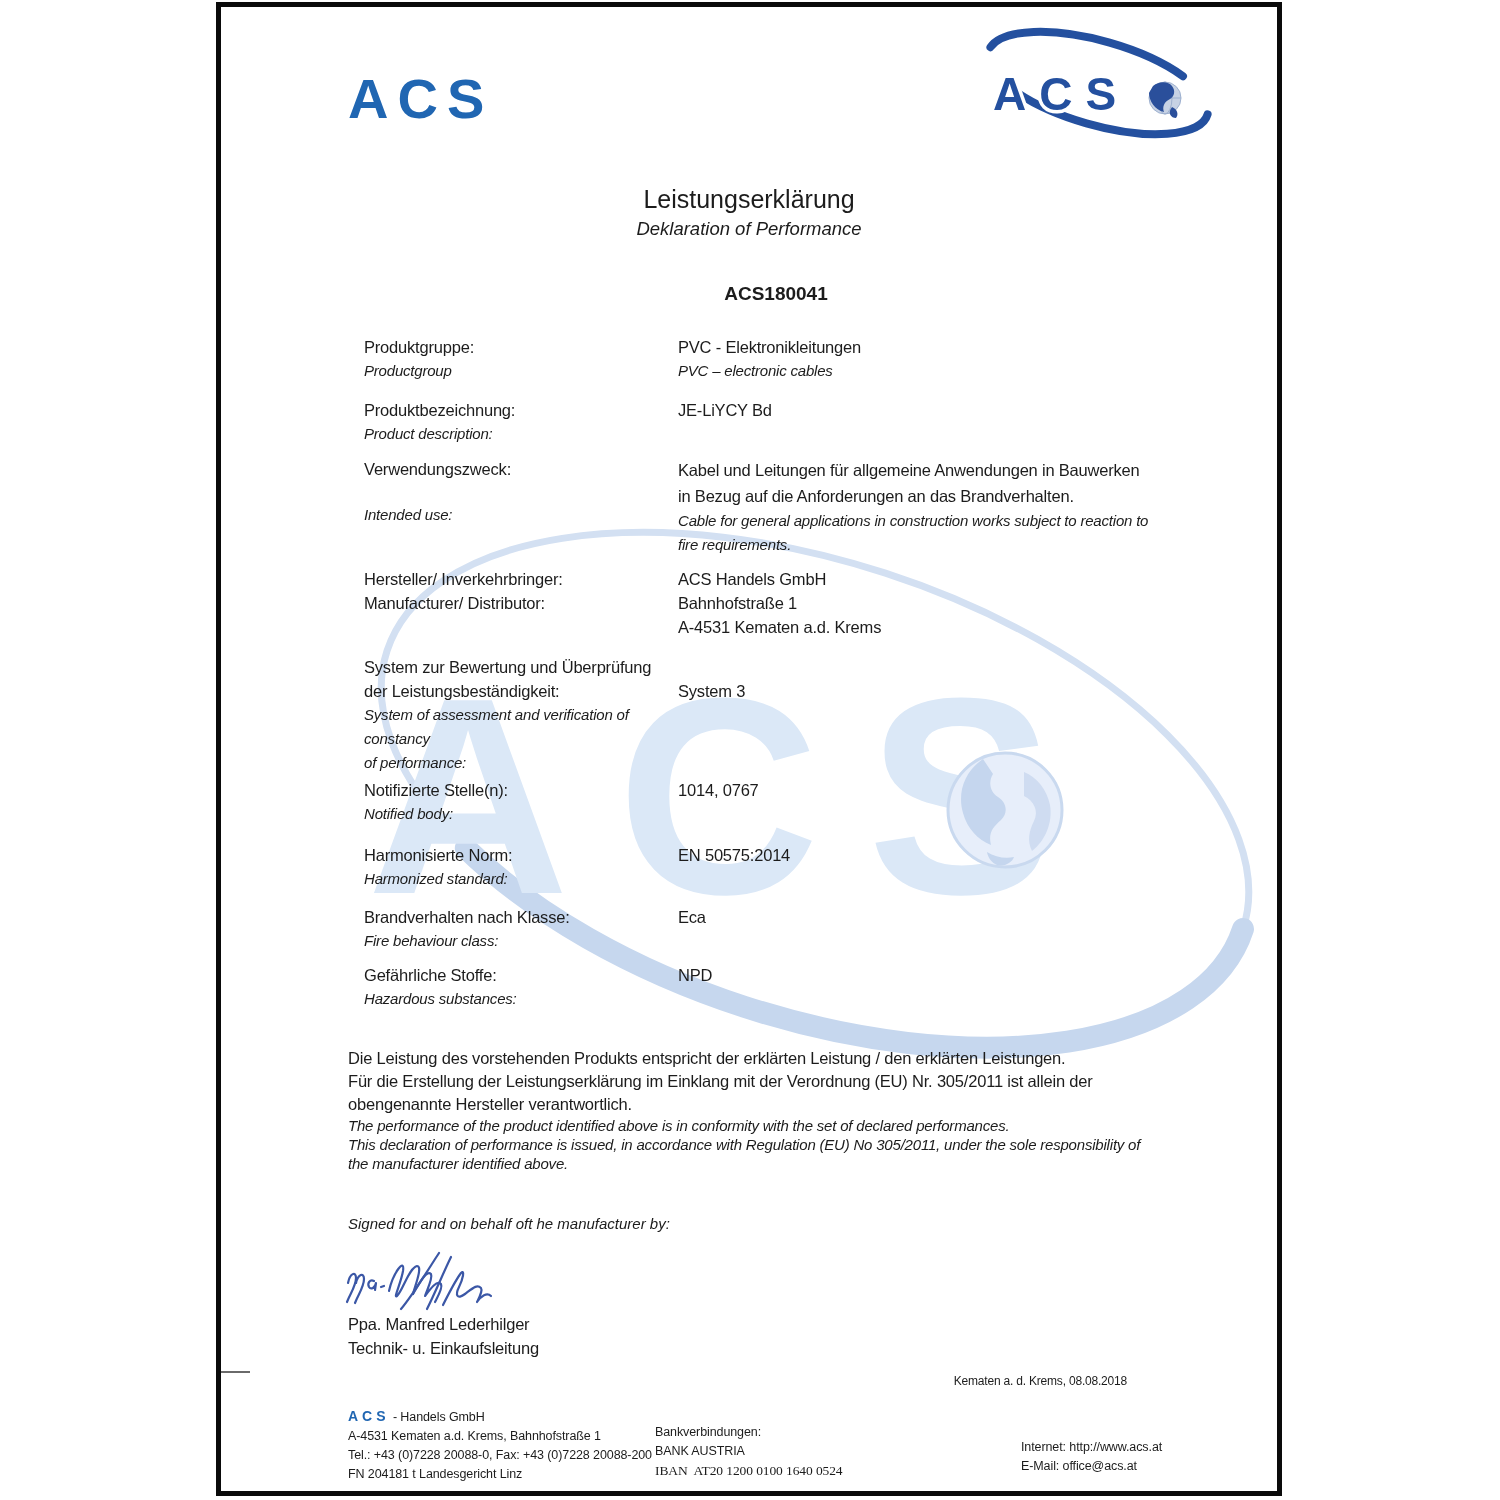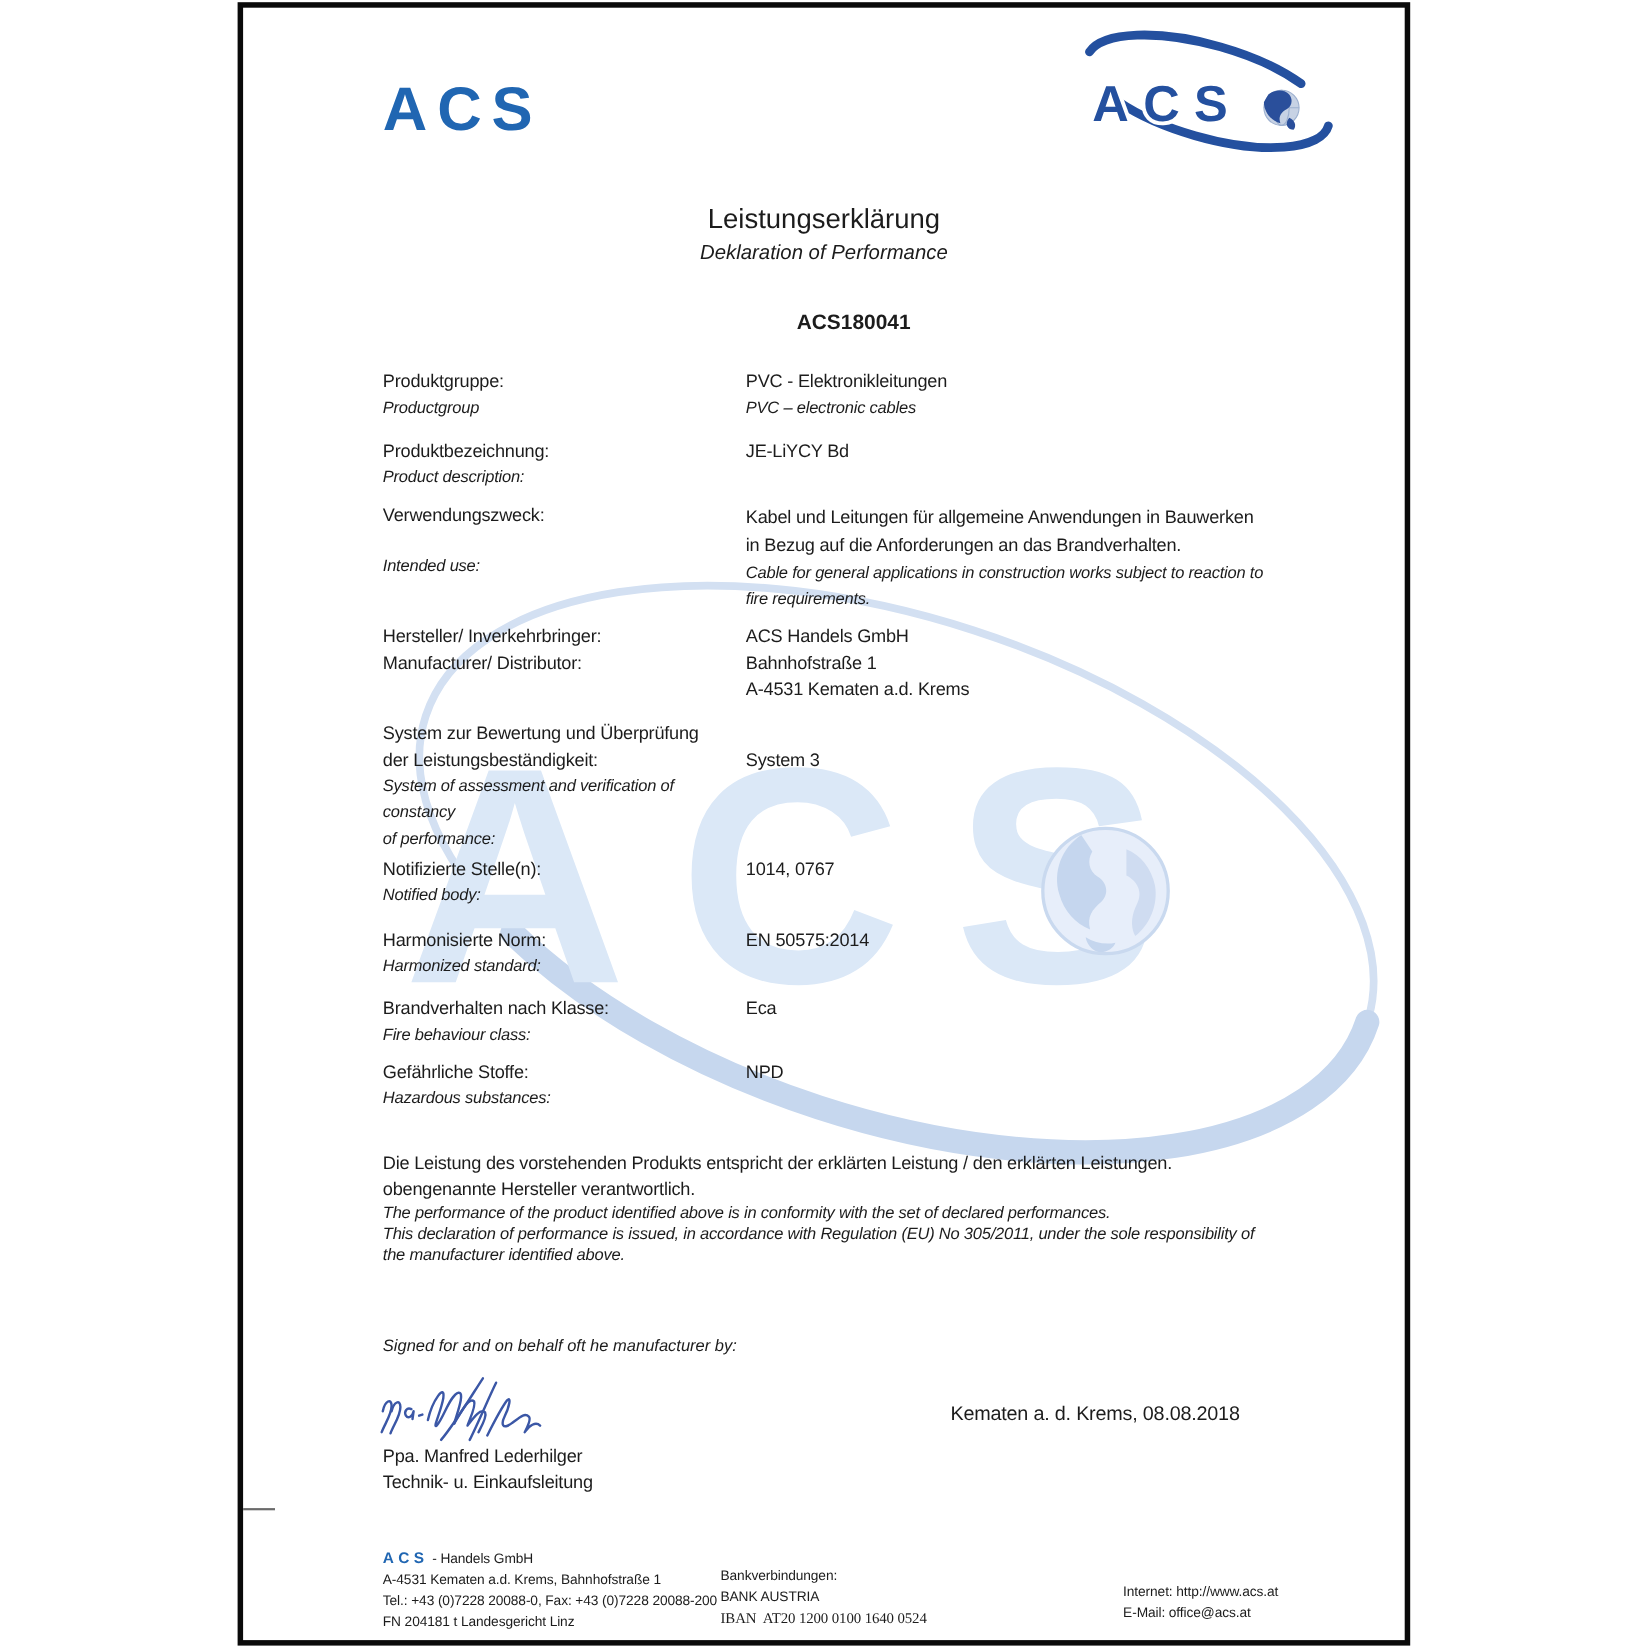--- a/index.html
+++ b/index.html
@@ -12,31 +12,31 @@
   .logo-acs{left:127px;top:64px;font-size:56px;font-weight:800;letter-spacing:9px;line-height:1;color:#2066b2;}
   .tagline{left:318px;top:96px;font-size:22px;font-weight:700;color:#2066b2;
            font-variant:small-caps;letter-spacing:5px;}
   .tagline span{margin-right:28px;}
   .rlogo{left:762px;top:3px;width:265px;height:160px;}
   .cline{left:0;width:100%;text-align:center;}
   .h1{top:178px;font-size:25px;font-weight:400;}
   .h2{top:211px;font-size:18.5px;font-style:italic;}
   .docnum{top:276px;font-size:19px;font-weight:700;padding-left:27px;}
   .row{position:absolute;left:127px;width:900px;font-size:16.5px;line-height:24px;letter-spacing:-0.2px;}
-  .lbl{position:absolute;left:0;top:0;width:325px;}
+  .lbl{position:absolute;left:16px;top:0;width:325px;}
   .val{position:absolute;left:330px;top:0;width:560px;}
   .it{font-style:italic;font-size:15px;}
   .decl{left:127px;width:930px;letter-spacing:-0.2px;}
   .decl .de{font-size:16.5px;line-height:23px;}
   .decl .en{font-size:15px;line-height:19px;font-style:italic;}
   .signoff-de{left:127px;top:1186px;font-size:16.5px;letter-spacing:-0.2px;}
   .signoff-en{left:127px;top:1208px;font-size:15px;font-style:italic;}
   .signature{left:120px;top:1236px;}
   .signer{left:127px;top:1306px;font-size:16.5px;line-height:23.5px;letter-spacing:-0.2px;}
-  .placedate{right:150px;top:1268px;font-size:18px;text-align:right;letter-spacing:-0.2px;}
+  .placedate{right:150px;top:1367px;font-size:12px;text-align:right;letter-spacing:-0.2px;}
   .foldmark{left:-1px;top:1364px;width:30px;height:2px;background:#6a6a6a;}
   .footer{font-size:12.5px;line-height:19px;letter-spacing:-0.1px;color:#1c1c1c;}
   .fcol1{left:127px;top:1400px;}
   .fbrand{color:#2066b2;font-weight:700;font-size:14px;letter-spacing:4px;}
   .fcol2{left:434px;top:1416px;}
   .iban{font-family:"Liberation Serif",serif;font-size:13.5px;white-space:pre;}
   .fcol3{left:800px;top:1431px;}
   .wm-text{font-family:"Liberation Sans",sans-serif;font-weight:700;}
 </style>
 </head>
@@ -176,20 +176,21 @@
         <div>Gefährliche Stoffe:</div>
         <div class="it">Hazardous substances:</div>
       </div>
       <div class="val">
         <div>NPD</div>
       </div>
     </div>
 
     <div class="abs decl" style="top:1040px">
       <div class="de">Die Leistung des vorstehenden Produkts entspricht der erklärten Leistung / den erklärten Leistungen.</div>
+      <div class="de">Für die Erstellung der Leistungserklärung im Einklang mit der Verordnung (EU) Nr. 305/2011 ist allein der</div>
       <div class="de">obengenannte Hersteller verantwortlich.</div>
       <div class="en">The performance of the product identified above is in conformity with the set of declared performances.</div>
       <div class="en">This declaration of performance is issued, in accordance with Regulation (EU) No 305/2011, under the sole responsibility of</div>
       <div class="en">the manufacturer identified above.</div>
     </div>
 
     <div class="abs signoff-en">Signed for and on behalf oft he manufacturer by:</div>
 
     <svg class="abs signature" width="170" height="76" viewBox="0 0 170 76" aria-hidden="true">
       <g fill="none" stroke="#3b57a6" stroke-width="2.2" stroke-linecap="round" stroke-linejoin="round">

